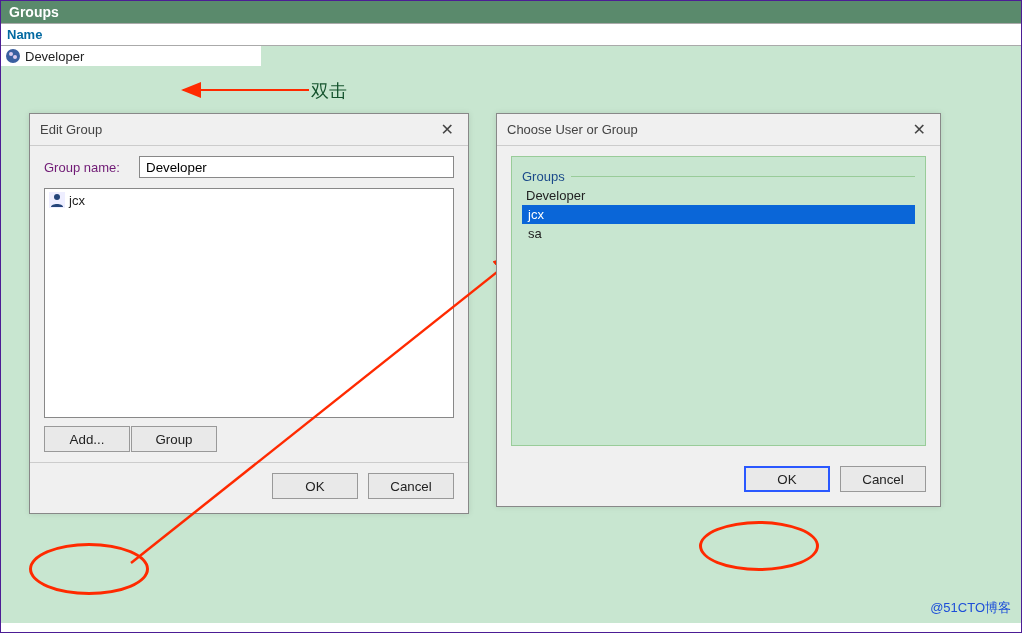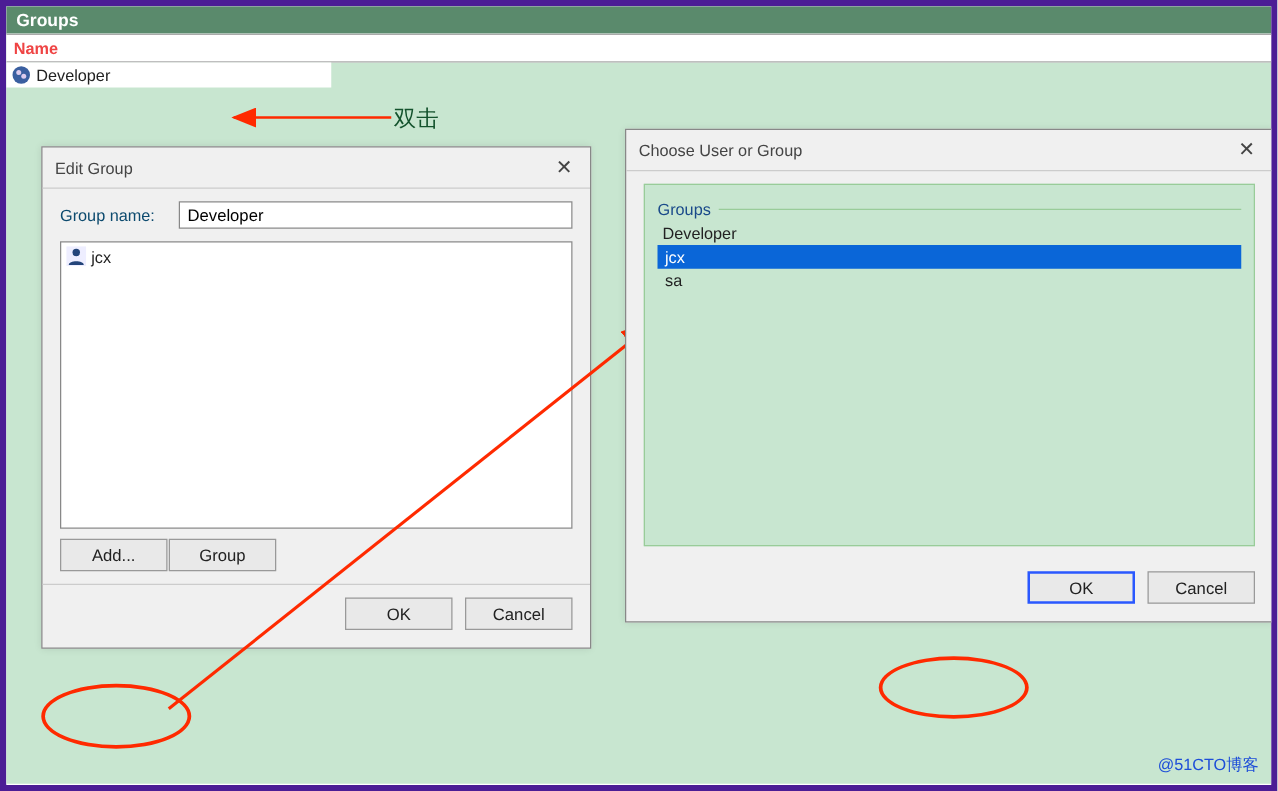--- a/index.html
+++ b/index.html
@@ -1,34 +1,34 @@
 <!DOCTYPE html>
 <html><head>
 <meta charset="utf-8">
 <style>
   * { box-sizing: border-box; font-family: "Segoe UI", Tahoma, sans-serif; }
   body { margin: 0; background: #fff; font-size: 13px; color: #222; }
-  .outer { border: 5px solid #4c1d95; width: 1022px; height: 633px; position: relative; overflow: hidden; }
+  .outer { border: 1px solid #4c1d95; width: 1022px; height: 633px; position: relative; overflow: hidden; }
   .title-bar { background: #5a8a6c; color: #fff; font-weight: bold; padding: 3px 8px; font-size: 14px; }
   .list-area { background: #c8e6d0; height: 600px; padding: 0; position: relative; }
-  .list-header { background: #fff; border: 1px solid #aaa; border-left: none; border-right: none; padding: 3px 6px; font-weight: bold; color:#ef4444; }
+  .list-header { background: #fff; border: 1px solid #aaa; border-left: none; border-right: none; padding: 3px 6px; font-weight: bold; color:#0369a1; }
   .list-row { background: #fff; display: flex; align-items: center; gap: 4px; padding: 2px 4px; width: 260px; }
   .icon { width: 16px; height: 16px; display:inline-block; }
   .icon svg { width:16px; height:16px; display:block; }
   .annotation { position: absolute; color: #14532d; font-size: 18px; font-family: "SimSun","Songti SC",serif; }
   .arrow { position:absolute; pointer-events:none; }
 
   
   .dialog { position: absolute; background: #f0f0f0; border: 1px solid #888; box-shadow: 0 0 6px rgba(0,0,0,.1); }
   .dlg-title { display:flex; justify-content:space-between; align-items:center; padding:6px 10px;gap:30px; }
   .dlg-title span.t { color:#444; }
   .close-x { font-family: Arial; font-size: 16px; color:#444; cursor:pointer; padding:0 4px; }
   .dlg-body { padding: 10px 14px; }
   .field-row { display:flex; align-items:center; gap:10px; margin-bottom:10px; }
-  .field-row label { width:85px; color:#0c4a6e; }
+  .field-row label { width:85px; color:#701a75; }
   .field-row input { flex:1; height:22px; border:1px solid #888; padding:2px 6px; }
   .members-label { margin-bottom:4px; }
   .members-box { background:#fff; border:1px solid #888; height:230px; padding:2px; }
   .member-item { display:flex; align-items:center; gap:4px; padding:1px 2px; }
   .btn-row { display:flex; gap:1px; margin-top:8px; }
   .btn { min-width:86px; height:26px; border:1px solid #999; background:#e9e9e9; padding:2px 12px; cursor:pointer; color:#222; }
   .dlg-footer { display:flex; justify-content:flex-end; gap:10px; padding:10px 14px 14px; }
 
   
   .group-box { border:1px solid #9c9; background:#c8e6d0; padding:8px 10px 10px; height:290px; }
@@ -110,21 +110,21 @@
 
     <svg class="arrow" style="left:120px; top:220px; width:420px; height:330px;">
       <defs>
           <marker id="ah2" markerWidth="12" markerHeight="9" refX="11" refY="4.5" orient="auto">
             <path d="M0,0 L12,4.5 L0,9 z" fill="#ff2a00"></path>
           </marker>
         </defs>
       <line x1="10" y1="320" x2="400" y2="10" stroke="#ff2a00" stroke-width="2.5" marker-end="url(#ah2)"></line>
     </svg>
 
-    <div class="dialog" style="left:495px; top:76px; width:519px;">
+    <div class="dialog" style="left:495px; top:90px; width:445px;">
       <div class="dlg-title">
         <span class="t">Choose User or Group</span>
         <span class="close-x">✕</span>
       </div>
       <div style="border-top:1px solid #ccc;"></div>
       <div class="dlg-body">
         <div class="group-box">
           <div class="legend">
               <span>Groups</span>
               <span class="line"></span>

